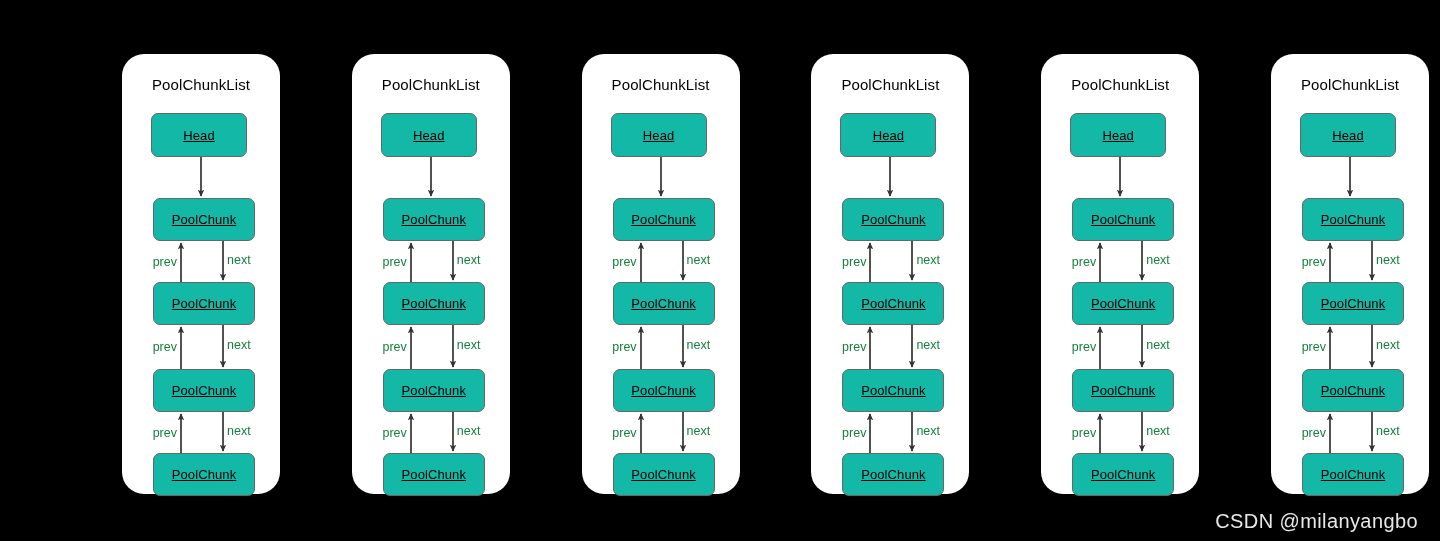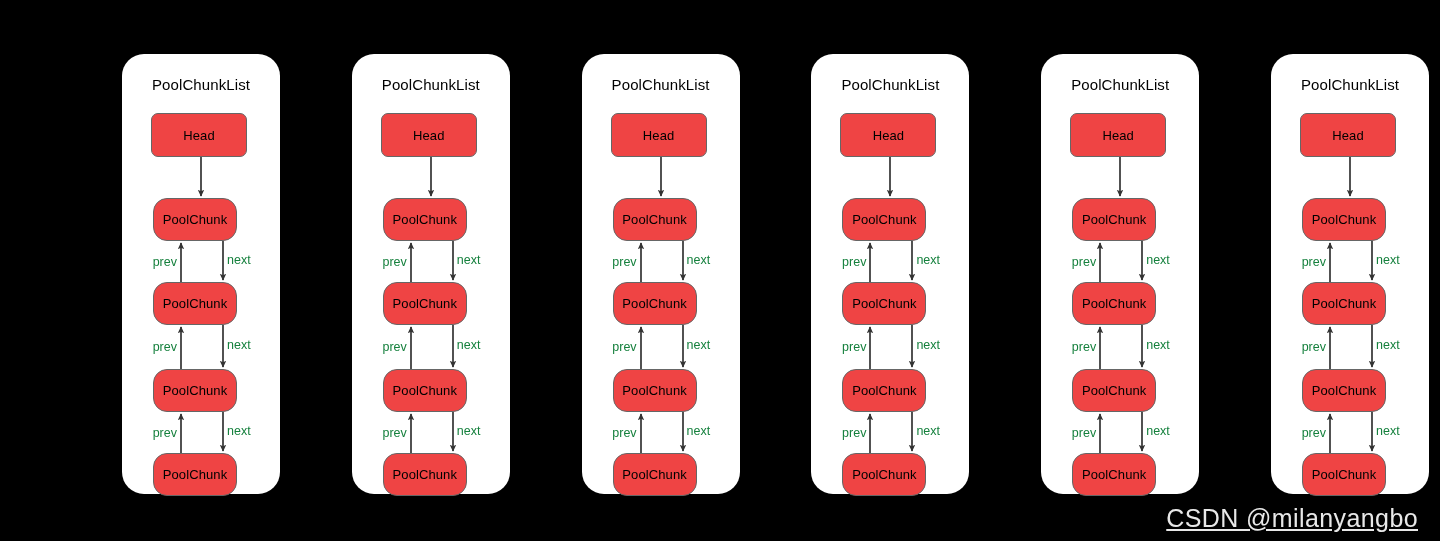--- a/index.html
+++ b/index.html
@@ -43,40 +43,40 @@
     font-size: 15px;
     line-height: 17px;
     color: #000000;
     letter-spacing: 0.1px;
   }
 
   
   .node {
     position: absolute;
     box-sizing: border-box;
-    background: #ef4444;
+    background: #14b8a6;
     border: 1.2px solid #666666;
     border-radius: 7px;
     display: flex;
     align-items: center;
     justify-content: center;
     font-size: 13px;
     color: #000000;
     letter-spacing: 0.1px;
+    text-decoration: underline;
   }
   .node.head {
     left: 29px;
     width: 96px;
     height: 44px;
   }
   .node.chunk {
     left: 31px;
-    width: 84px;
+    width: 102px;
     height: 43px;
-    border-radius: 14px;
   }
 
   
   .wires {
     position: absolute;
     left: 0; top: 0;
     width: 158px;
     height: 440px;
     overflow: visible;
     pointer-events: none;
@@ -91,25 +91,24 @@
     white-space: nowrap;
   }
   .edge-label.prev { text-align: right; }
   .edge-label.next { text-align: left; }
 
   
   #watermark {
     position: absolute;
     right: 22px;
     bottom: 8px;
-    font-size: 25px;
+    font-size: 20px;
     color: #e8e8e8;
     letter-spacing: 0.4px;
     text-shadow: 0 1px 1px rgba(0,0,0,0.6);
-    text-decoration: underline;
   }
 </style>
 </head>
 <body>
 
 <div id="canvas">
     <div class="panel" style="left: 122px;">
       <div class="panel-title">PoolChunkList</div>
       <svg class="wires" width="158" height="440">
         <defs>

